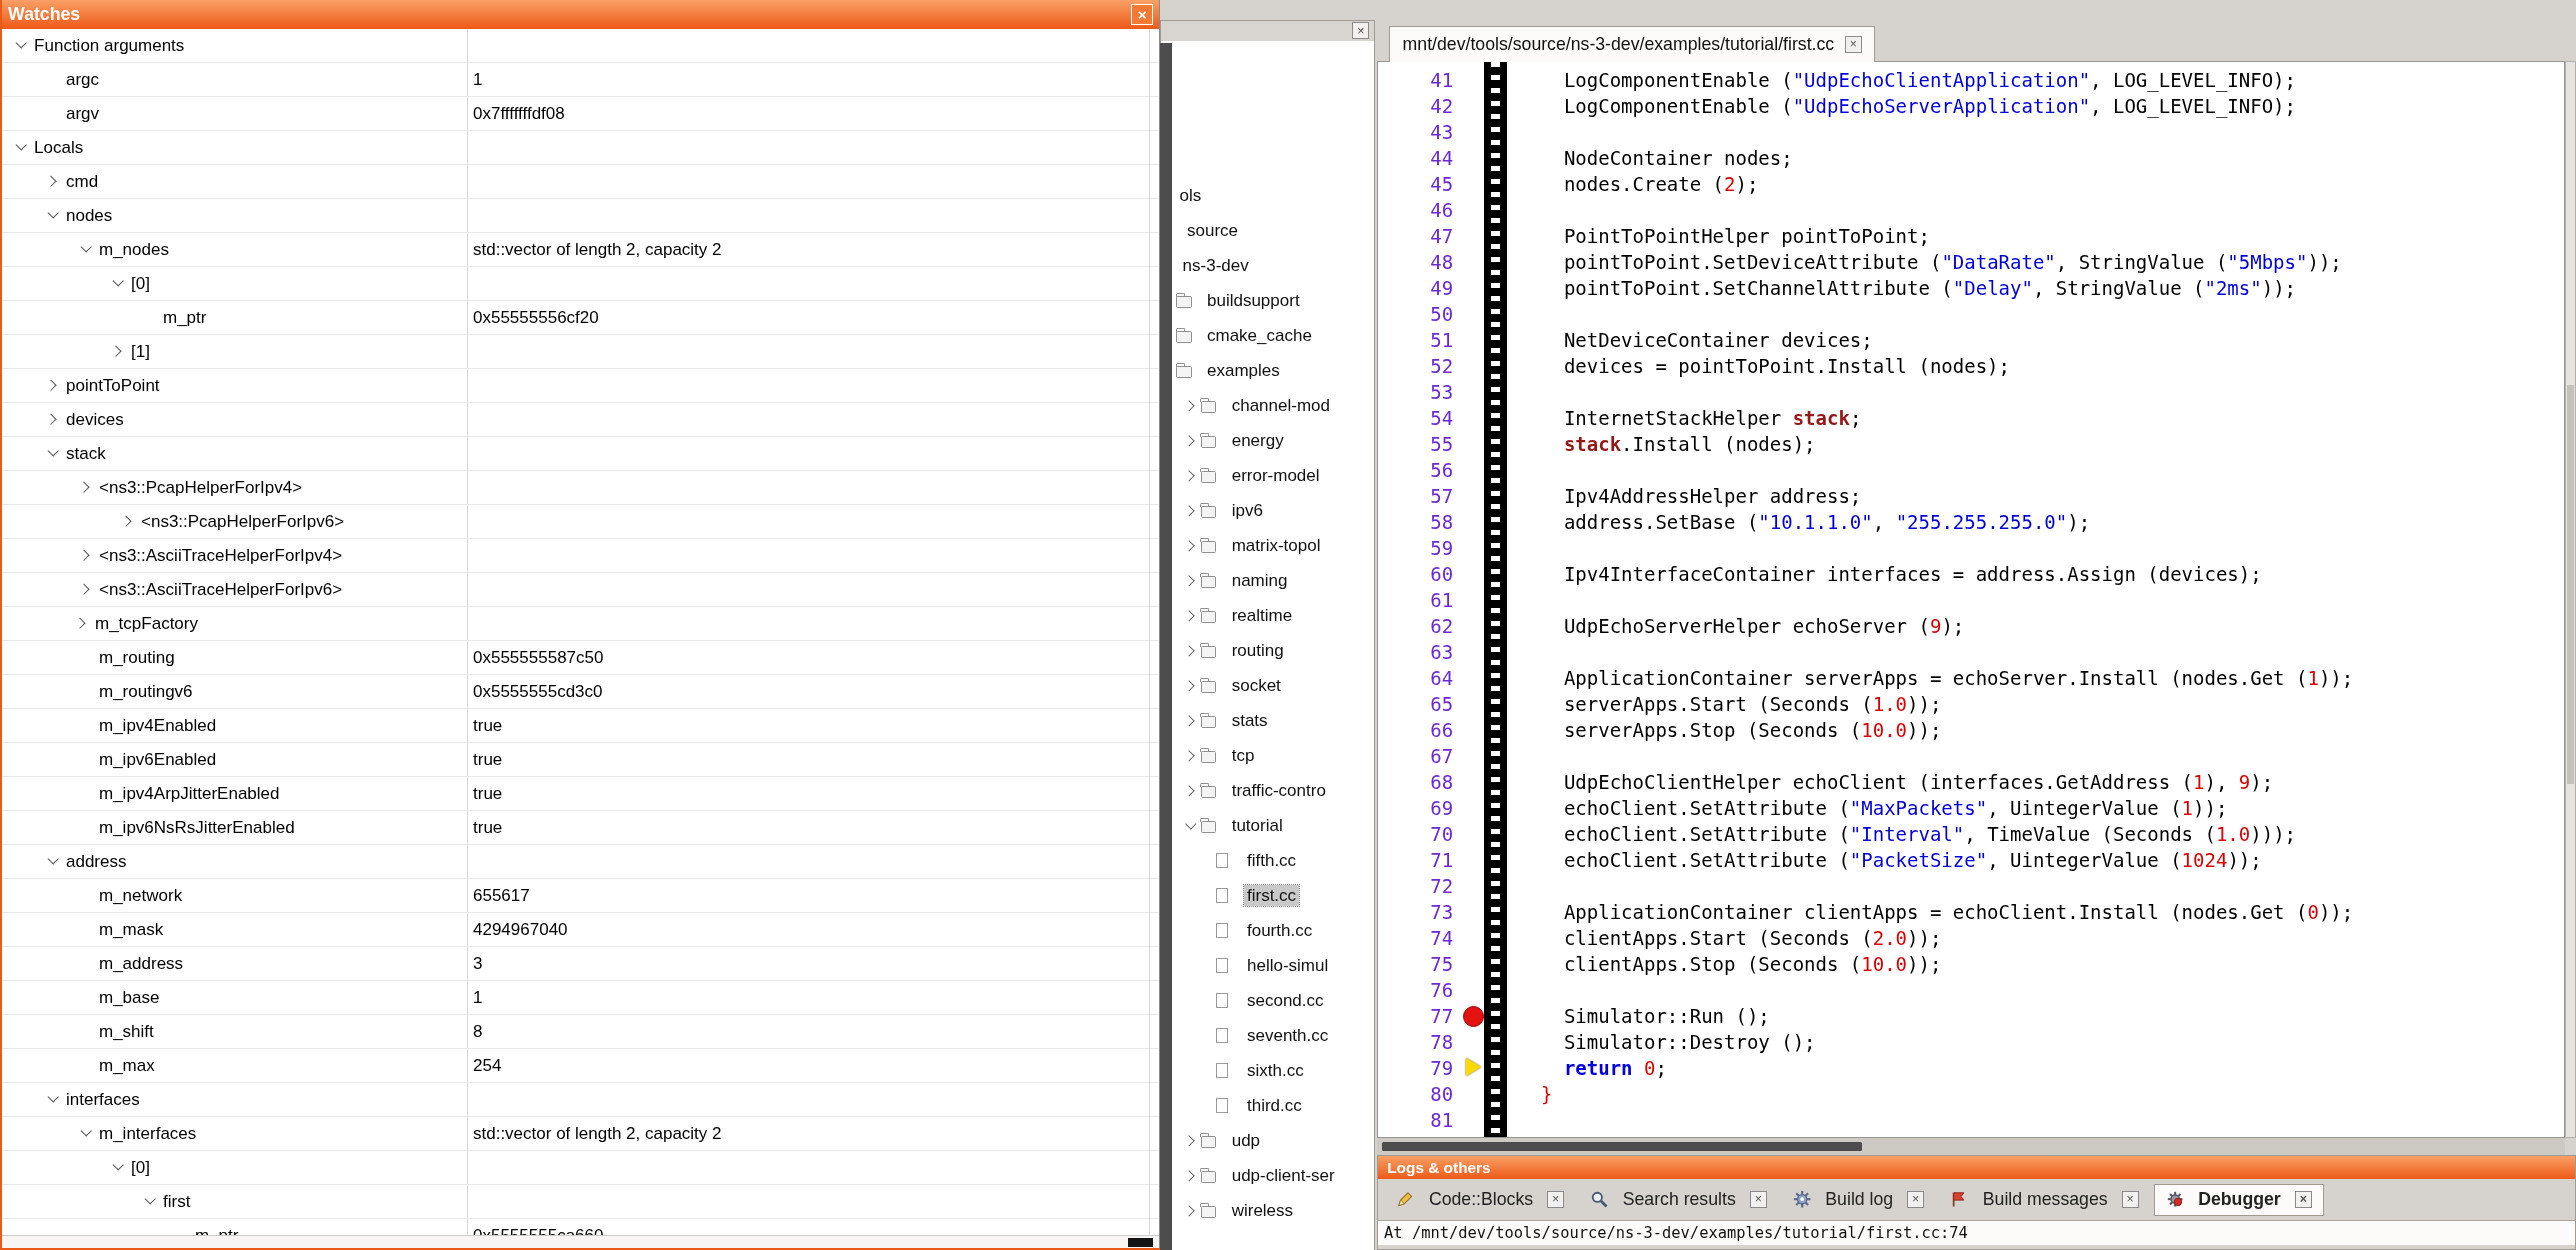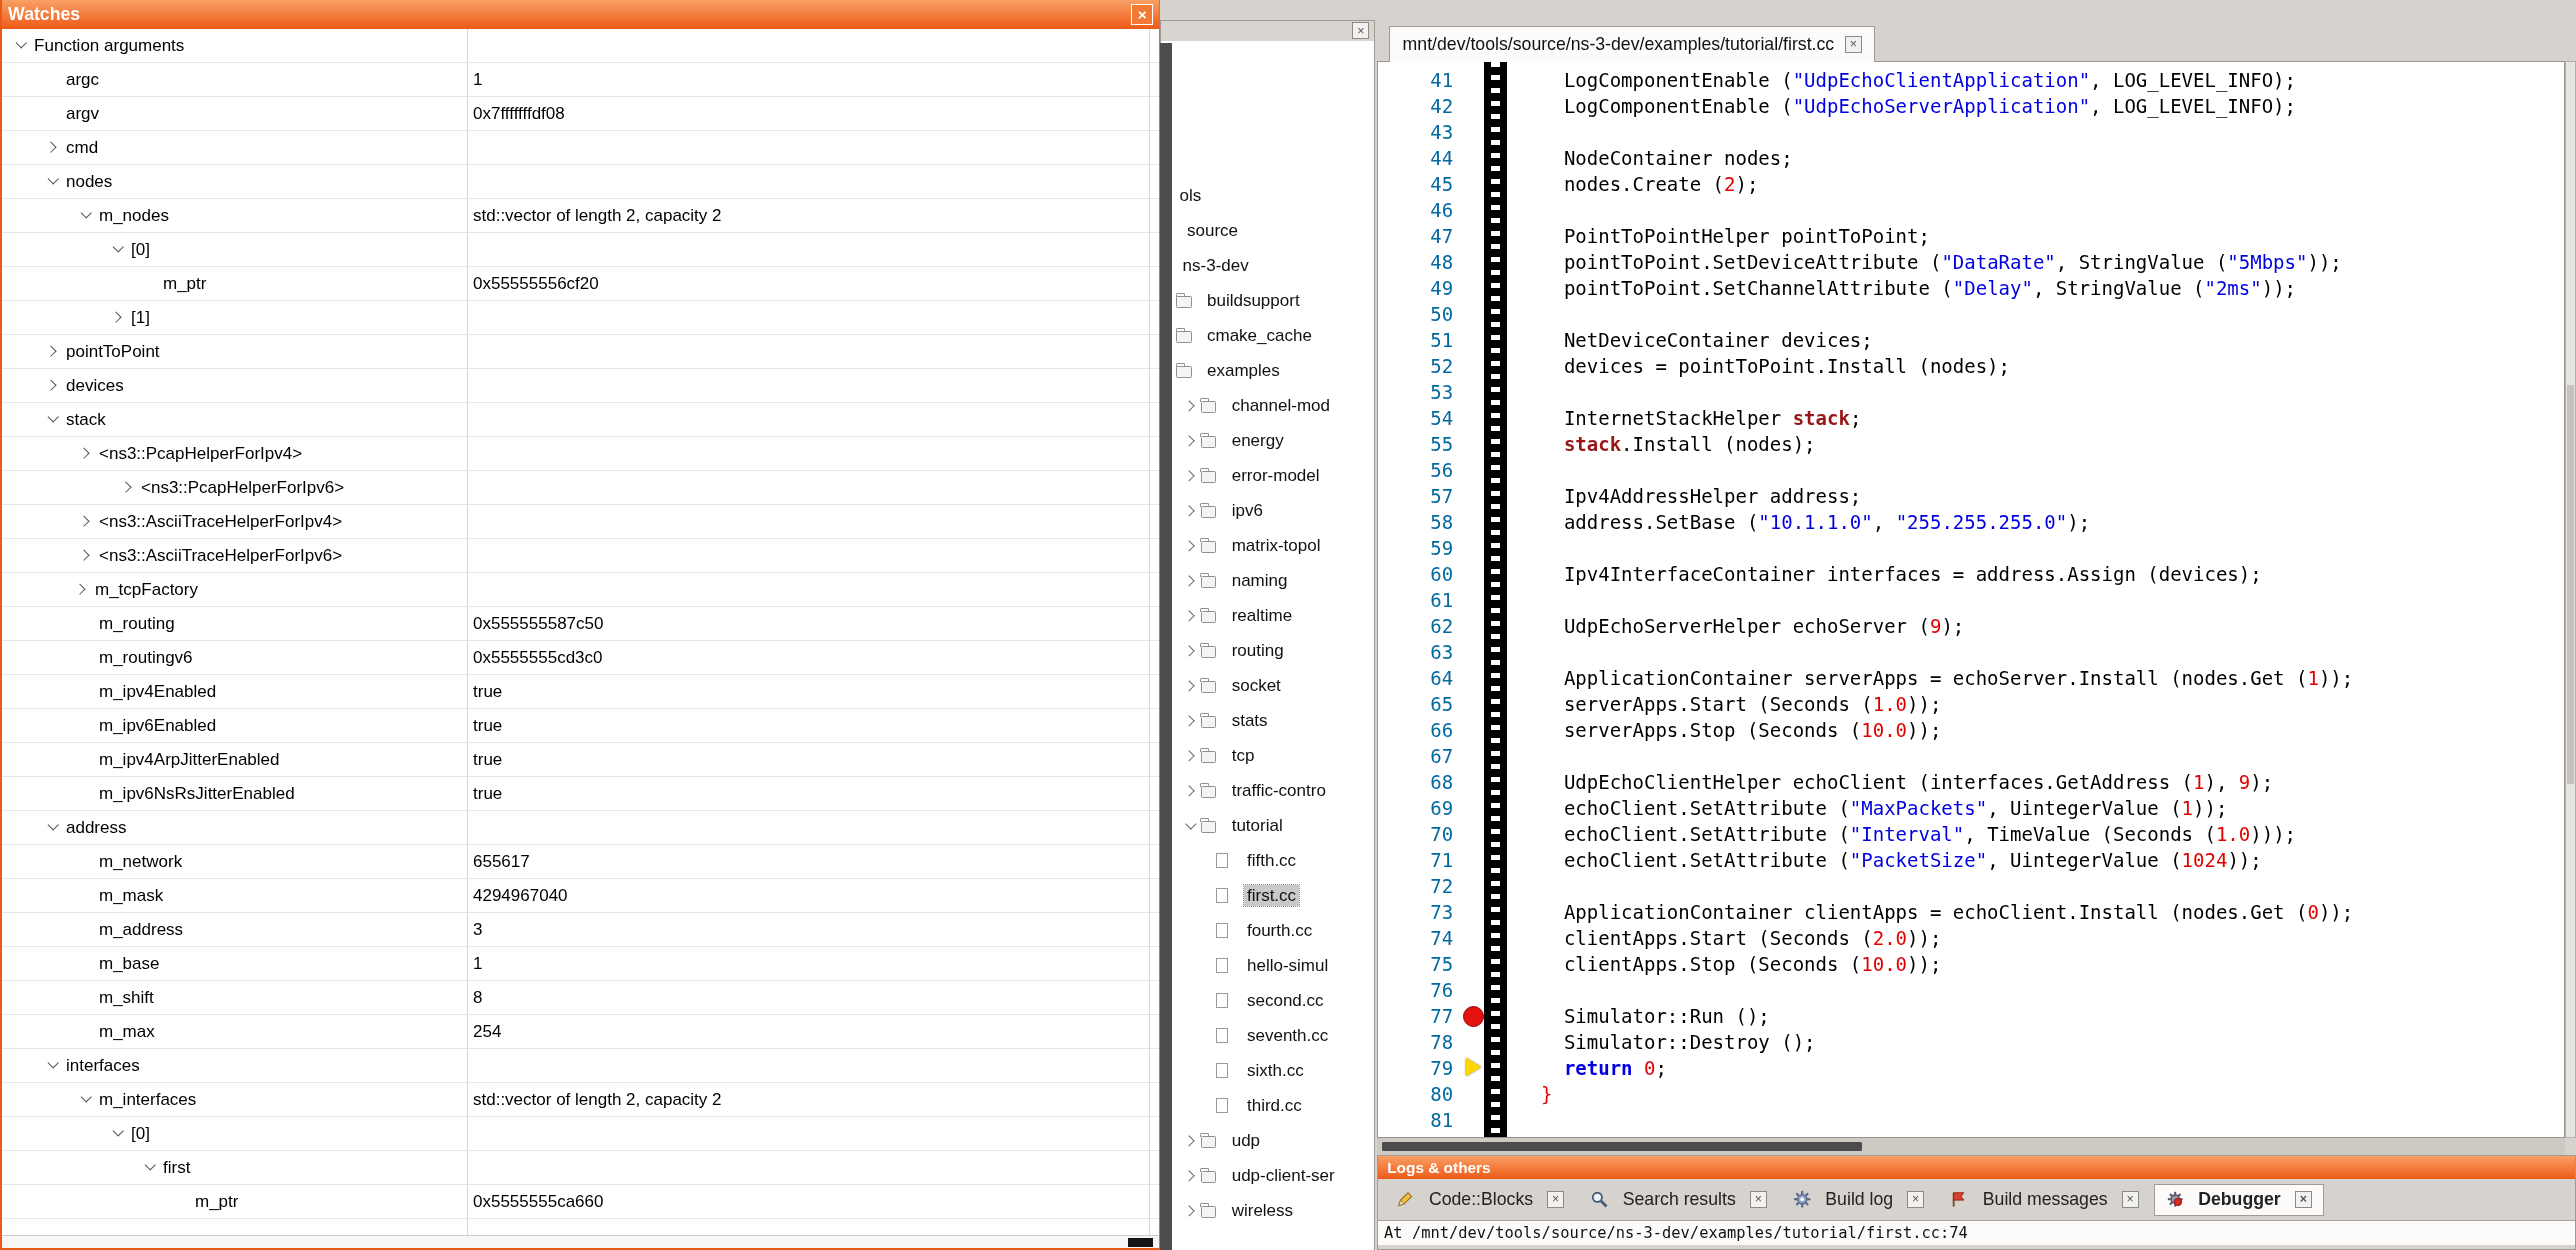--- a/index.html
+++ b/index.html
@@ -62,21 +62,21 @@
     gap:10.8px; padding:0 12.3px; background:#fcfbf9; border:0.8px solid #a19a92; border-bottom:none;
     z-index:2; font-size:17.7px; color:#111; }
   #code-area { position:absolute; left:0; top:41px; right:10.8px; bottom:17px; background:#fff;
     border:0.8px solid #98948e; overflow:hidden; }
   #code-body { position:absolute; inset:0; padding-top:4.6px; }
   #code-strip { position:absolute; left:106px; top:0; bottom:0; width:23px; background-color:#000;
     background-image:repeating-linear-gradient(180deg,#fff 0 4.6px, rgba(0,0,0,0) 4.6px 13px);
     background-size:9.2px 100%; background-repeat:no-repeat; background-position:50% 0; }
   .crow { display:flex; height:26px; align-items:center;
     font-family:"DejaVu Sans Mono","Liberation Mono",monospace; font-size:19px; white-space:pre; }
-  .lnum { width:86px; flex:none; text-align:right; padding-right:10.8px; color:#0369a1; }
+  .lnum { width:86px; flex:none; text-align:right; padding-right:10.8px; color:#6d28d9; }
   .lmark { width:20px; flex:none; position:relative; height:26px; z-index:3; }
   .bp  { position:absolute; left:-1.5px; top:3.1px; width:21px; height:21px; border-radius:50%;
     background:#e51212; border:0.8px solid #990000; }
   .cur { position:absolute; left:1.5px; top:3.8px; width:0; height:0;
     border-left:15.4px solid #ffd800; border-top:9.2px solid transparent; border-bottom:9.2px solid transparent;
     filter:drop-shadow(0 0 0.8px #7a5c00); }
   .cspace { width:23px; flex:none; }
   .ctext { padding-left:34px; }
   .seg-p { color:#000; }
   .seg-s { color:#0000e0; }
@@ -508,20 +508,29 @@
         <div class="wval">1</div>
       </div>
       <div class="wrow">
         <div class="wname" style="padding-left: 38px;">
           <span class="chevslot"></span>
           <span class="wlabel">argv</span>
         </div>
         <div class="wval">0x7fffffffdf08</div>
       </div>
       <div class="wrow">
+        <div class="wname" style="padding-left: 6.1px;">
+          <span class="chevslot">
+            <span class="chev down"></span>
+          </span>
+          <span class="wlabel">Locals</span>
+        </div>
+        <div class="wval"></div>
+      </div>
+      <div class="wrow">
         <div class="wname" style="padding-left: 38px;">
           <span class="chevslot">
             <span class="chev right"></span>
           </span>
           <span class="wlabel">cmd</span>
         </div>
         <div class="wval"></div>
       </div>
       <div class="wrow">
         <div class="wname" style="padding-left: 38px;">

